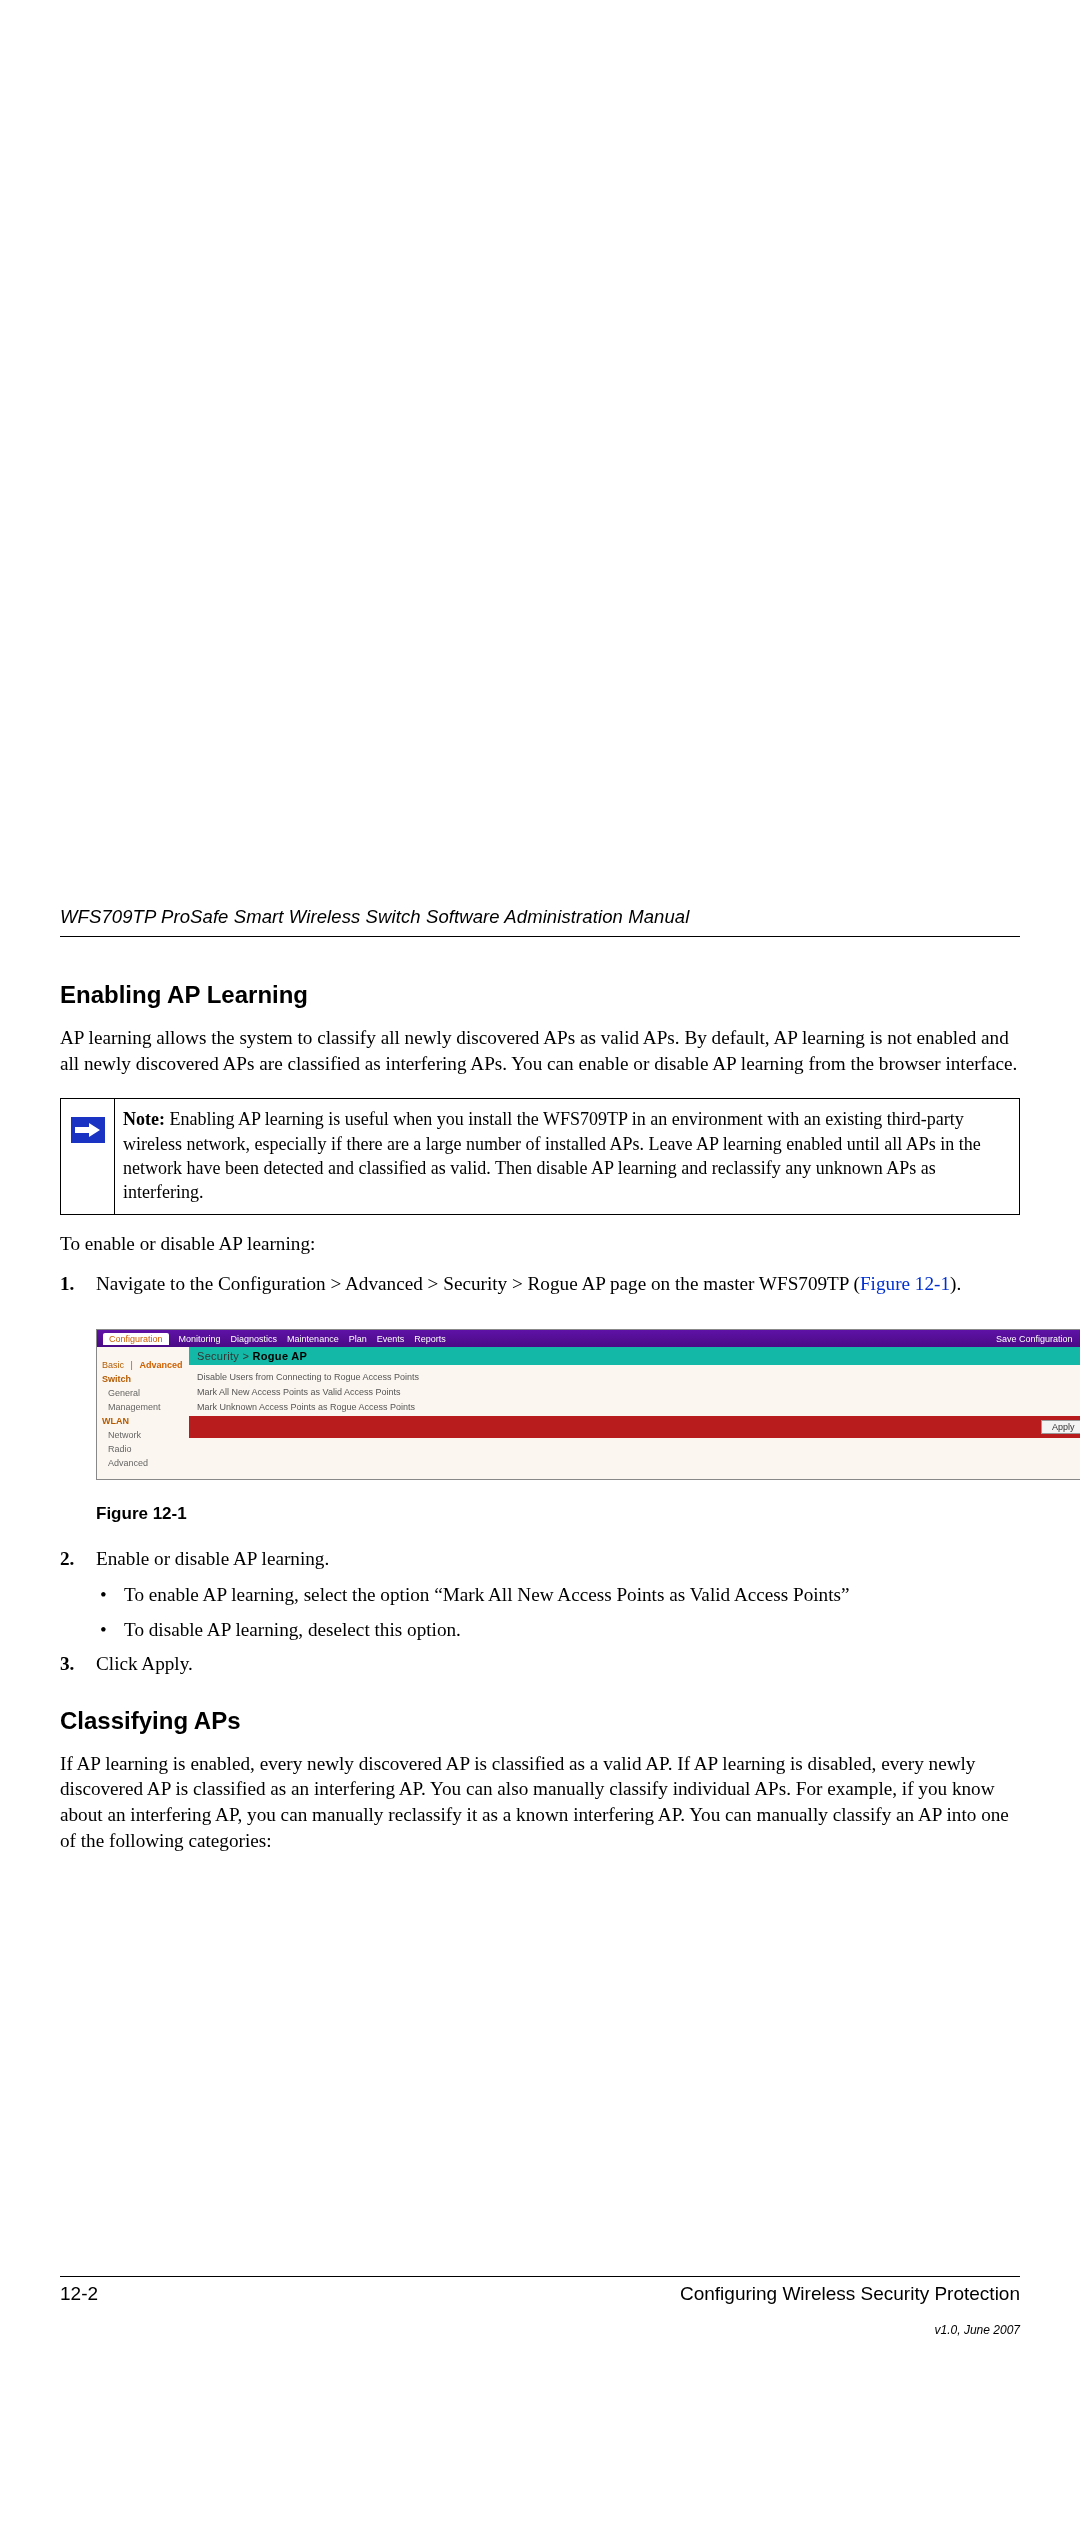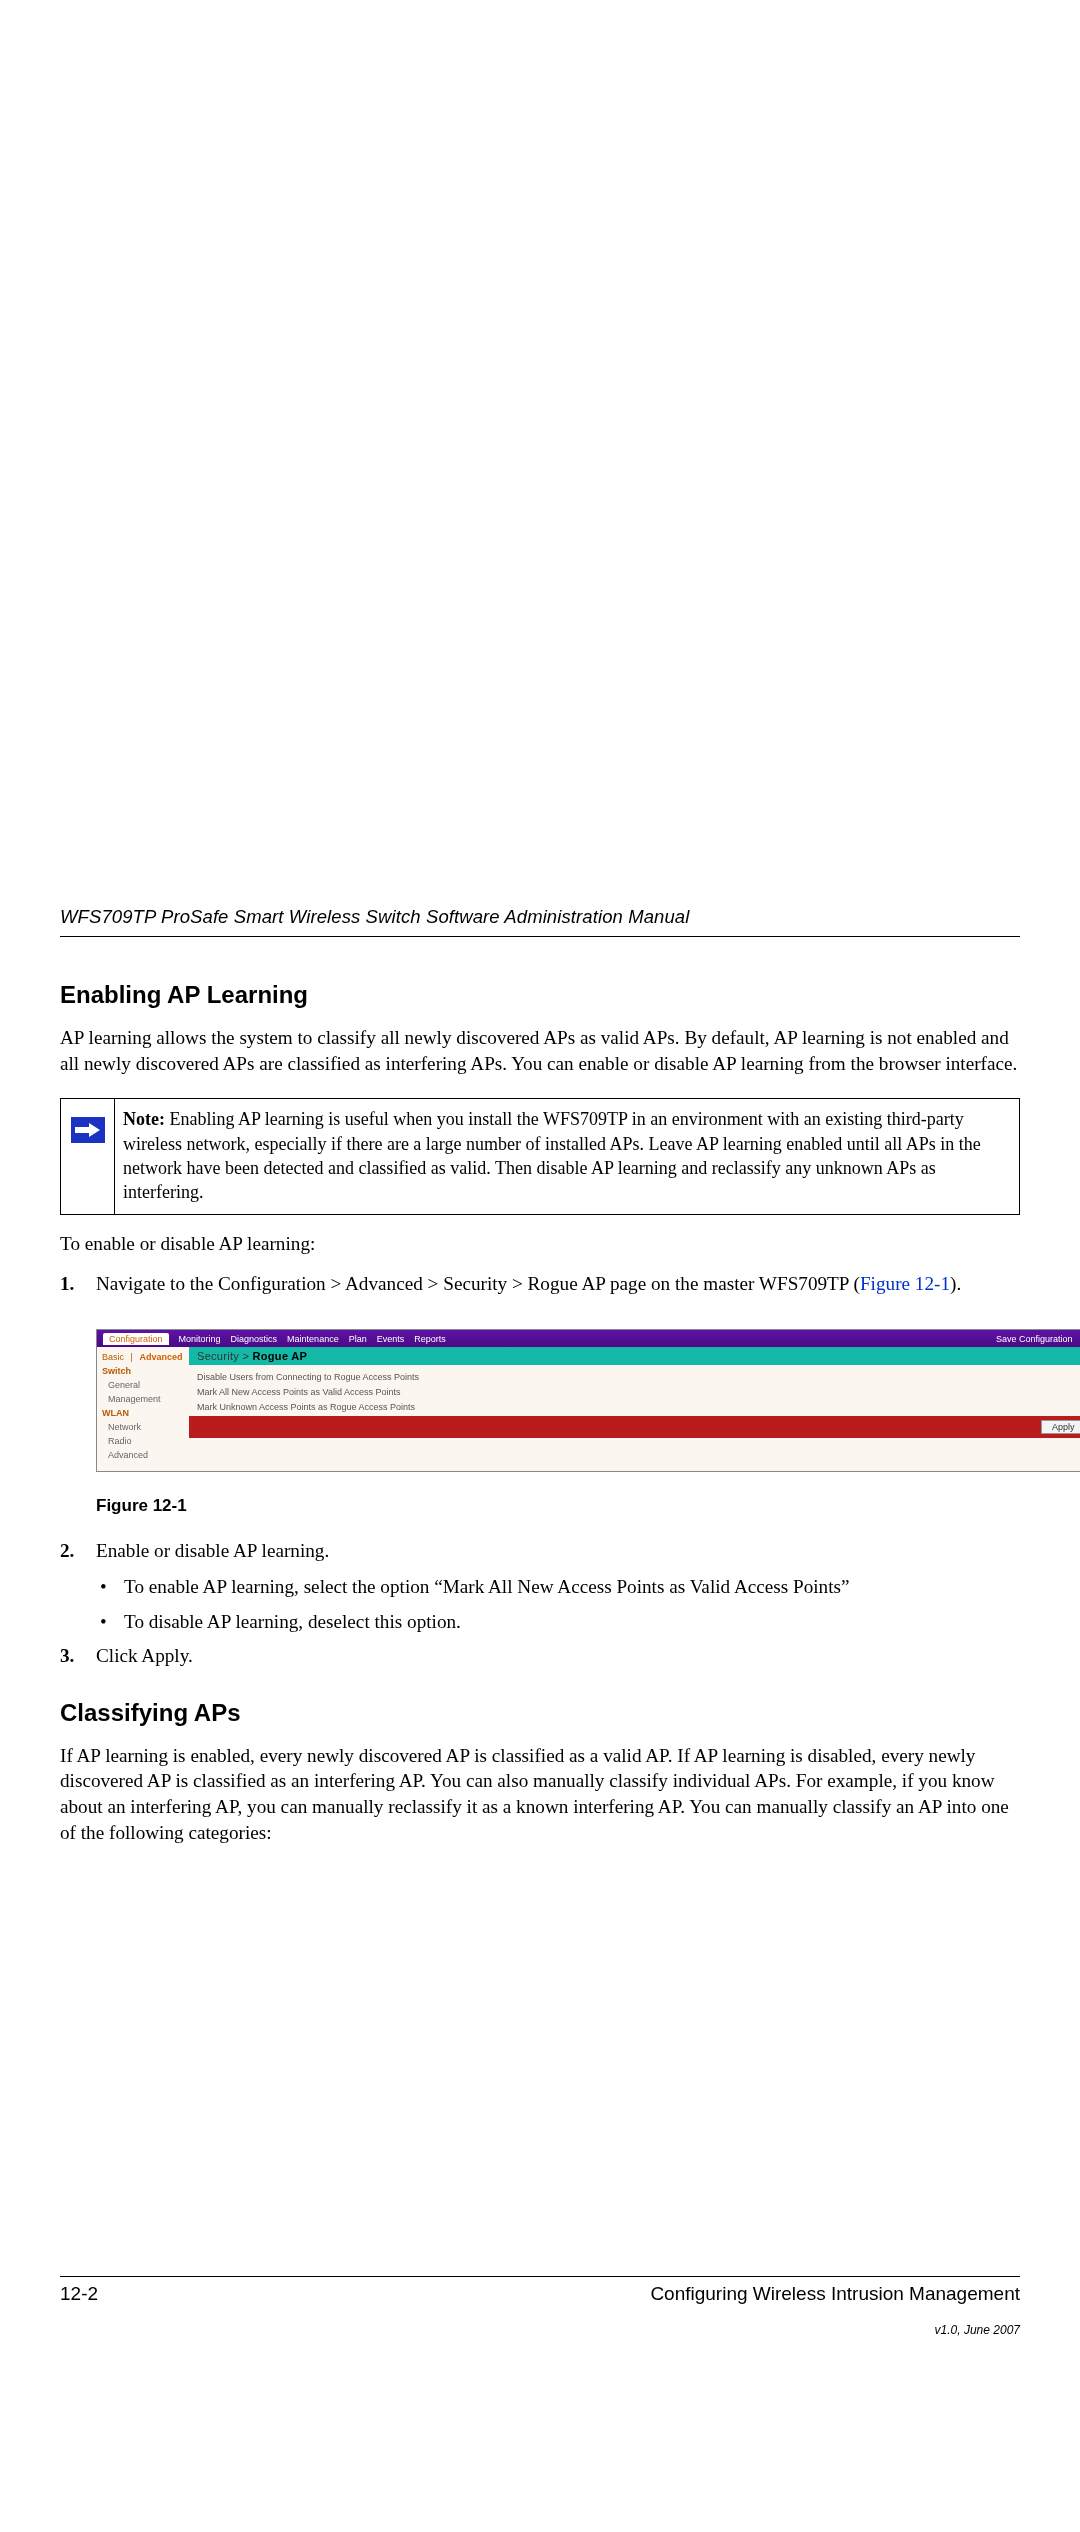--- a/index.html
+++ b/index.html
@@ -23,21 +23,21 @@
   .ol-item { position: relative; padding-left: 36px; font-size: 19.2px; line-height: 1.34; margin-top: 8px; }
   .ol-num { position: absolute; left: 0; top: 0; font-weight: bold; }
   .link { color: #0030d0; }
   .figure { margin-top: 33px; margin-left: 36px; width: 1048px; }
   .fig-ui { border: 1px solid #888; font-family: Verdana, Arial, sans-serif; font-size: 10px; color: #333; }
   .fig-tabbar { background: #5a0c9d; background: linear-gradient(#5f12a6,#4a0a86); height: 17px; display:flex; align-items:center; padding: 0 6px; color:#fff; font-size:9px; }
   .fig-tabbar .tab { margin-right: 10px; white-space: nowrap; }
   .fig-tabbar .tab.active { background:#fff; color:#d06000; padding:1px 6px; border-radius:2px 2px 0 0; }
   .fig-tabbar .right { margin-left:auto; display:flex; gap:10px; }
   .fig-body { display:flex; background:#fbf6ef; }
-  .fig-side { width: 92px; padding: 4px 5px 8px 5px; font-size: 9px; line-height: 1.55; }
+  .fig-side { width: 92px; padding: 12px 5px 8px 5px; font-size: 9px; line-height: 1.55; }
   .fig-side .grp { color:#b55a00; font-weight:bold; }
   .fig-side .itm { color:#666; padding-left: 6px; }
   .fig-main { flex:1; padding: 0 0 4px 0; }
   .fig-crumb { background:#14b8a6; padding:3px 8px; font-size:11px; letter-spacing:.3px; }
   .fig-crumb b { color:#000; }
   .fig-rows { padding: 4px 8px 2px 8px; }
   .fig-row { display:flex; align-items:center; height:15px; font-size:9px; color:#555; }
   .fig-row .lbl { flex:1; }
   .fig-row .cb { width:11px; height:11px; border:1px solid #888; background:#fff; margin-right: 20px; }
   .fig-btnrow { display:flex; justify-content:flex-end; gap:6px; padding: 4px 8px 4px 0; background:#b91c1c; }
@@ -166,16 +166,16 @@
   </div>
 
   <div class="h1" style="margin-top:30px">Classifying APs</div>
   <div class="p">If AP learning is enabled, every newly discovered AP is classified as a valid AP. If AP learning is disabled, every newly discovered AP is classified as an interfering AP. You can also manually classify individual APs. For example, if you know about an interfering AP, you can manually reclassify it as a known interfering AP. You can manually classify an AP into one of the following categories:</div>
 </div>
 
 <div class="footer">
   <hr class="ft-rule">
   <div class="ft-line">
     <span>12-2</span>
-    <span>Configuring Wireless Intrusion Management</span>
+    <span>Configuring Wireless Security Protection</span>
   </div>
   <div class="ft-ver">v1.0, June 2007</div>
 </div>
 
 </body></html>

